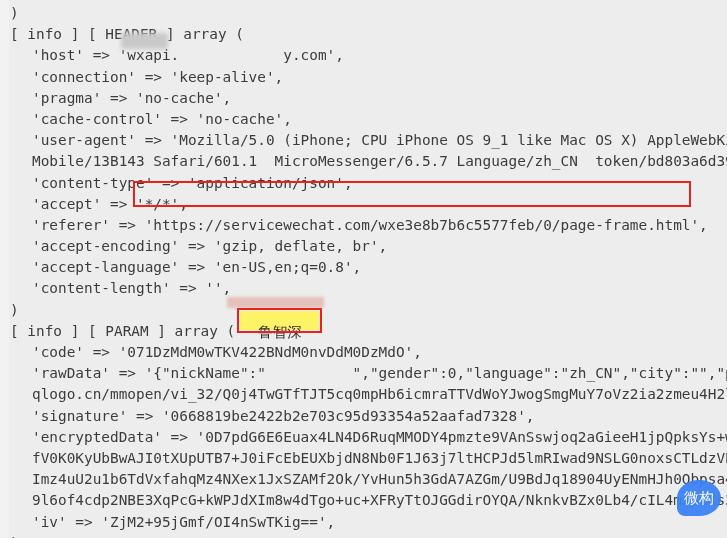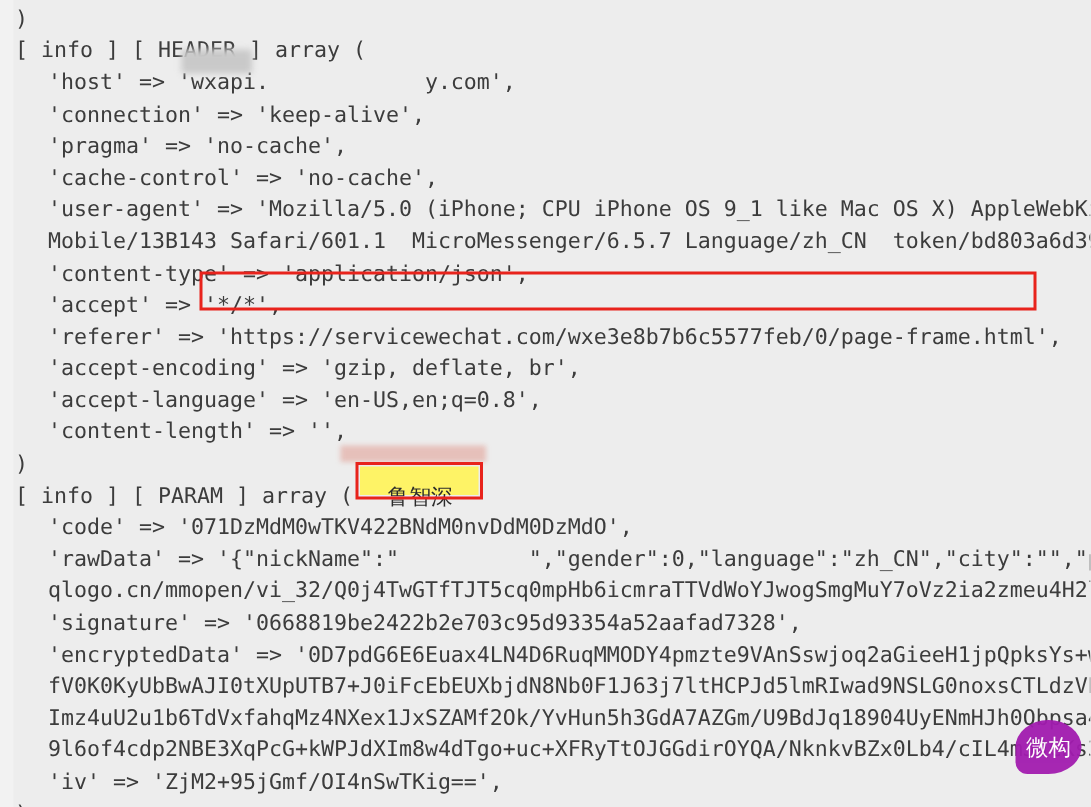--- a/index.html
+++ b/index.html
@@ -203,16 +203,16 @@
 
   <div id="code-smudge"></div>
 
   <div id="nickname-highlight" style="background: rgb(255, 243, 90);"></div>
   <div id="nickname-text">鲁智深</div>
 
   <div class="redbox" id="redbox-referer" style="border-color: rgb(232, 35, 28);"></div>
   <div class="redbox" id="redbox-nickname" style="border-color: rgb(232, 35, 28);"></div>
 
   <div id="watermark">
-    <div id="wm-badge" style="background: #a21caf;">微构</div>
+    <div id="wm-badge" style="background: #3b82f6;">微构</div>
   </div>
 
 </div>
 
 </body></html>

